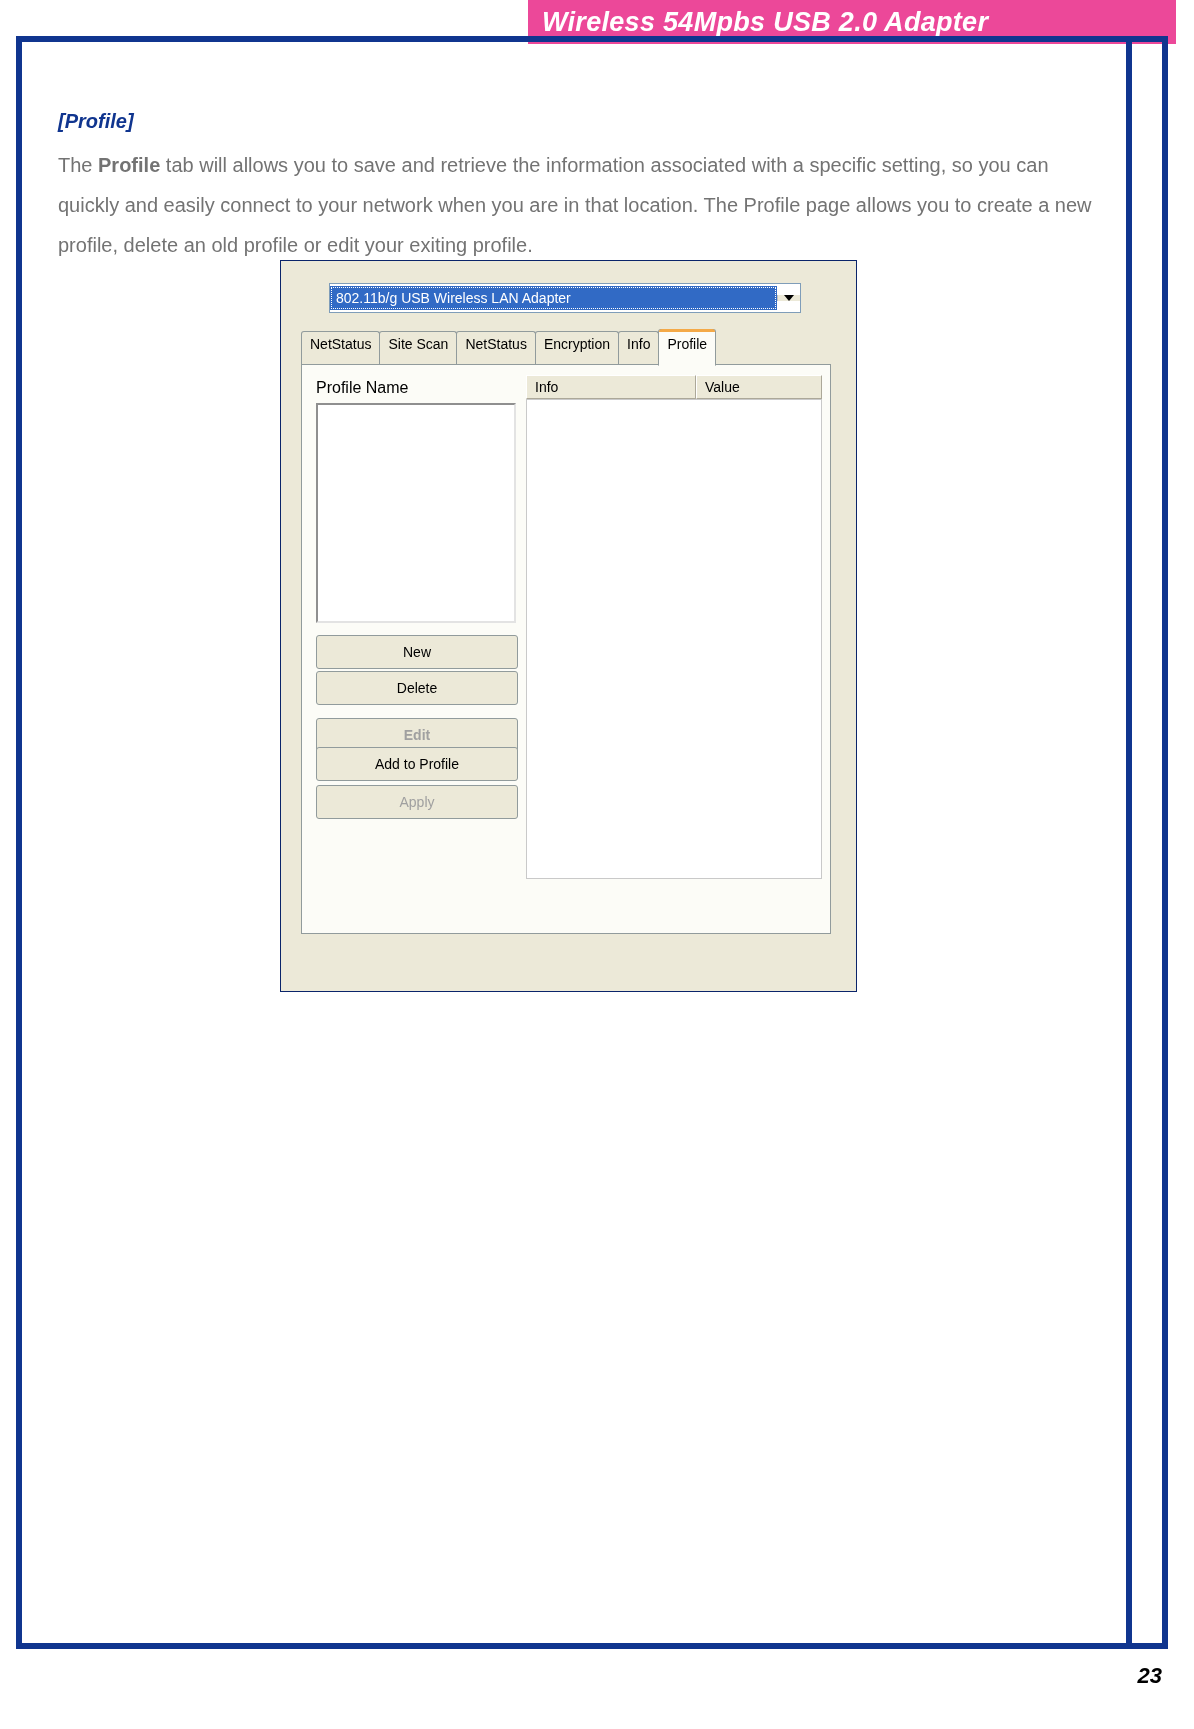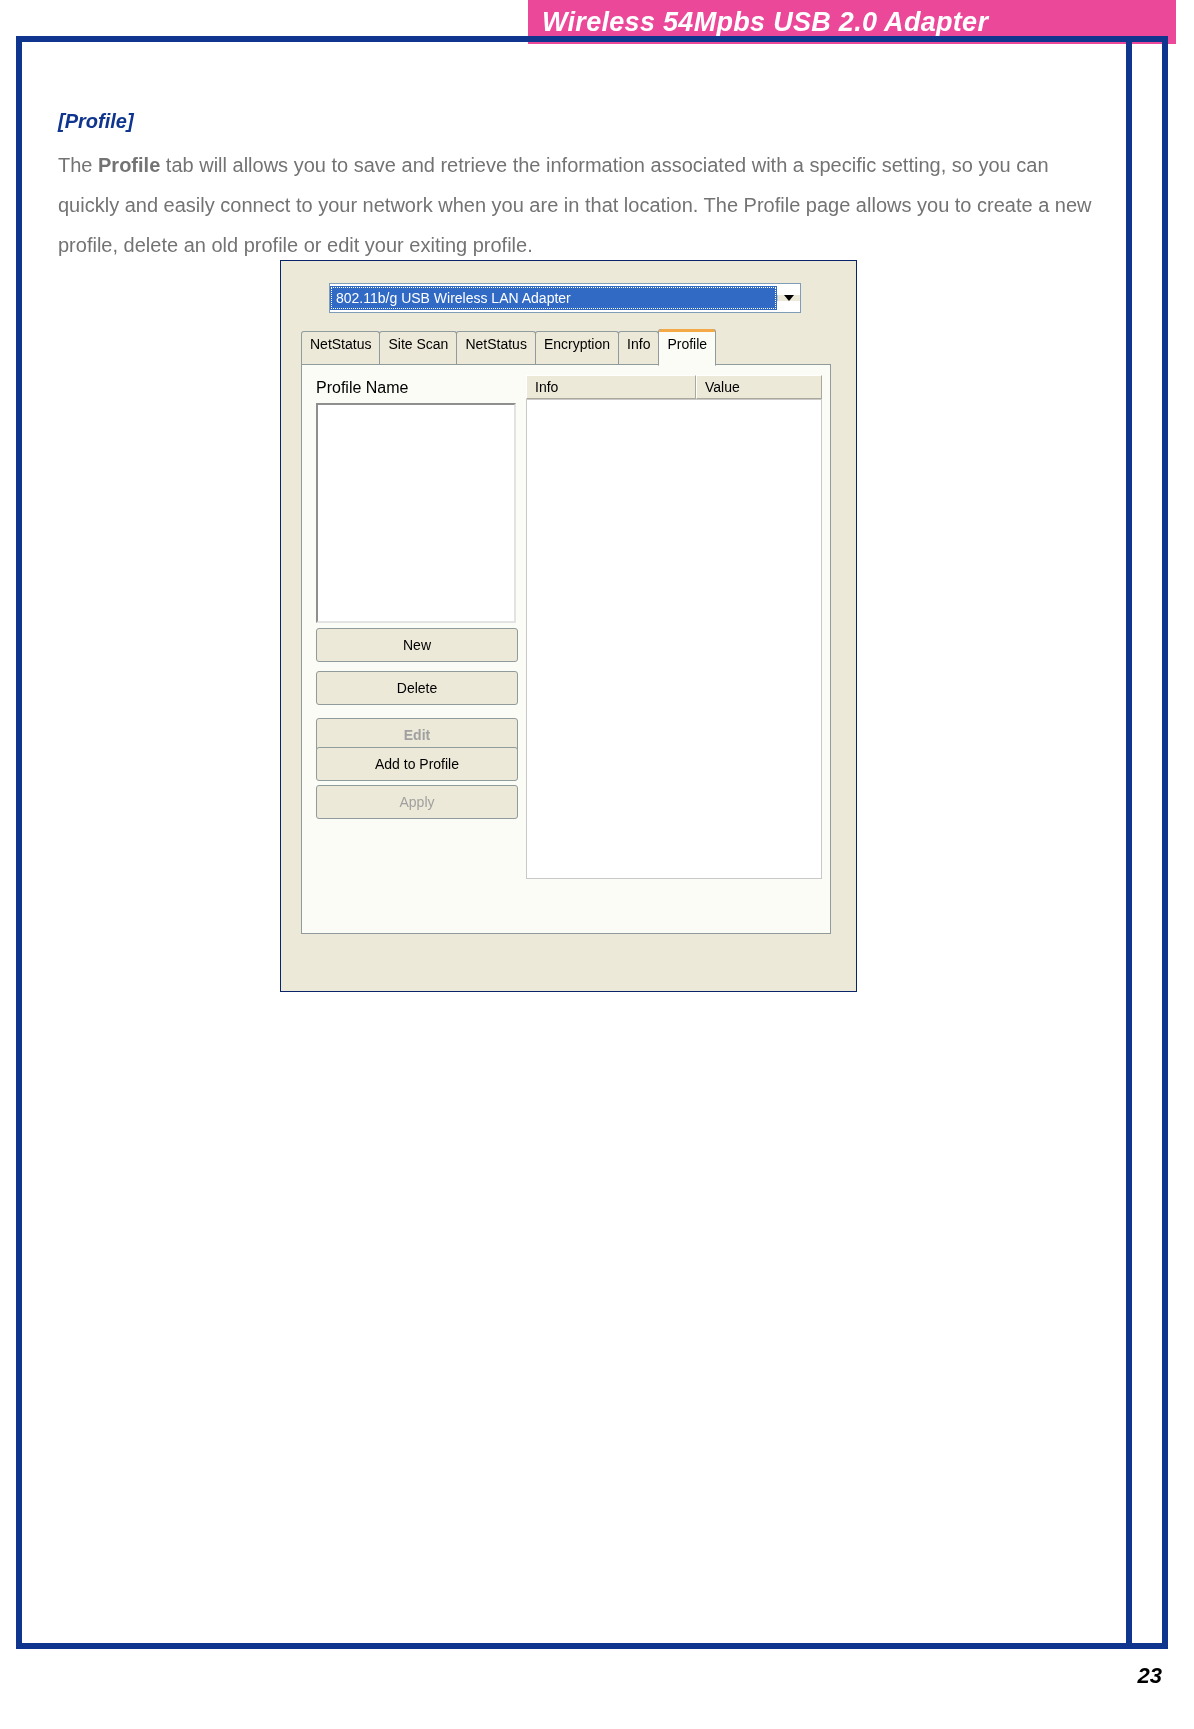--- a/index.html
+++ b/index.html
@@ -275,21 +275,21 @@
     border: 1px solid #919b9c;
     border-radius: 3px;
     font-size: 14px;
     color: #000;
     display: flex;
     align-items: center;
     justify-content: center;
     font-family: Tahoma, Arial, sans-serif;
   }
   .btn.disabled { color: #a0a0a0; }
-  .btn.new    { top: 263px; }
+  .btn.new    { top: 270px; }
   .btn.delete { top: 306px; }
   .btn.edit   { top: 353px; font-weight: bold; }
   .btn.add    { top: 382px; }
   .btn.apply  { top: 420px; }
 </style>
 </head>
 <body>
 
 <div class="header-banner">
   <span>Wireless 54Mpbs USB 2.0 Adapter</span>

